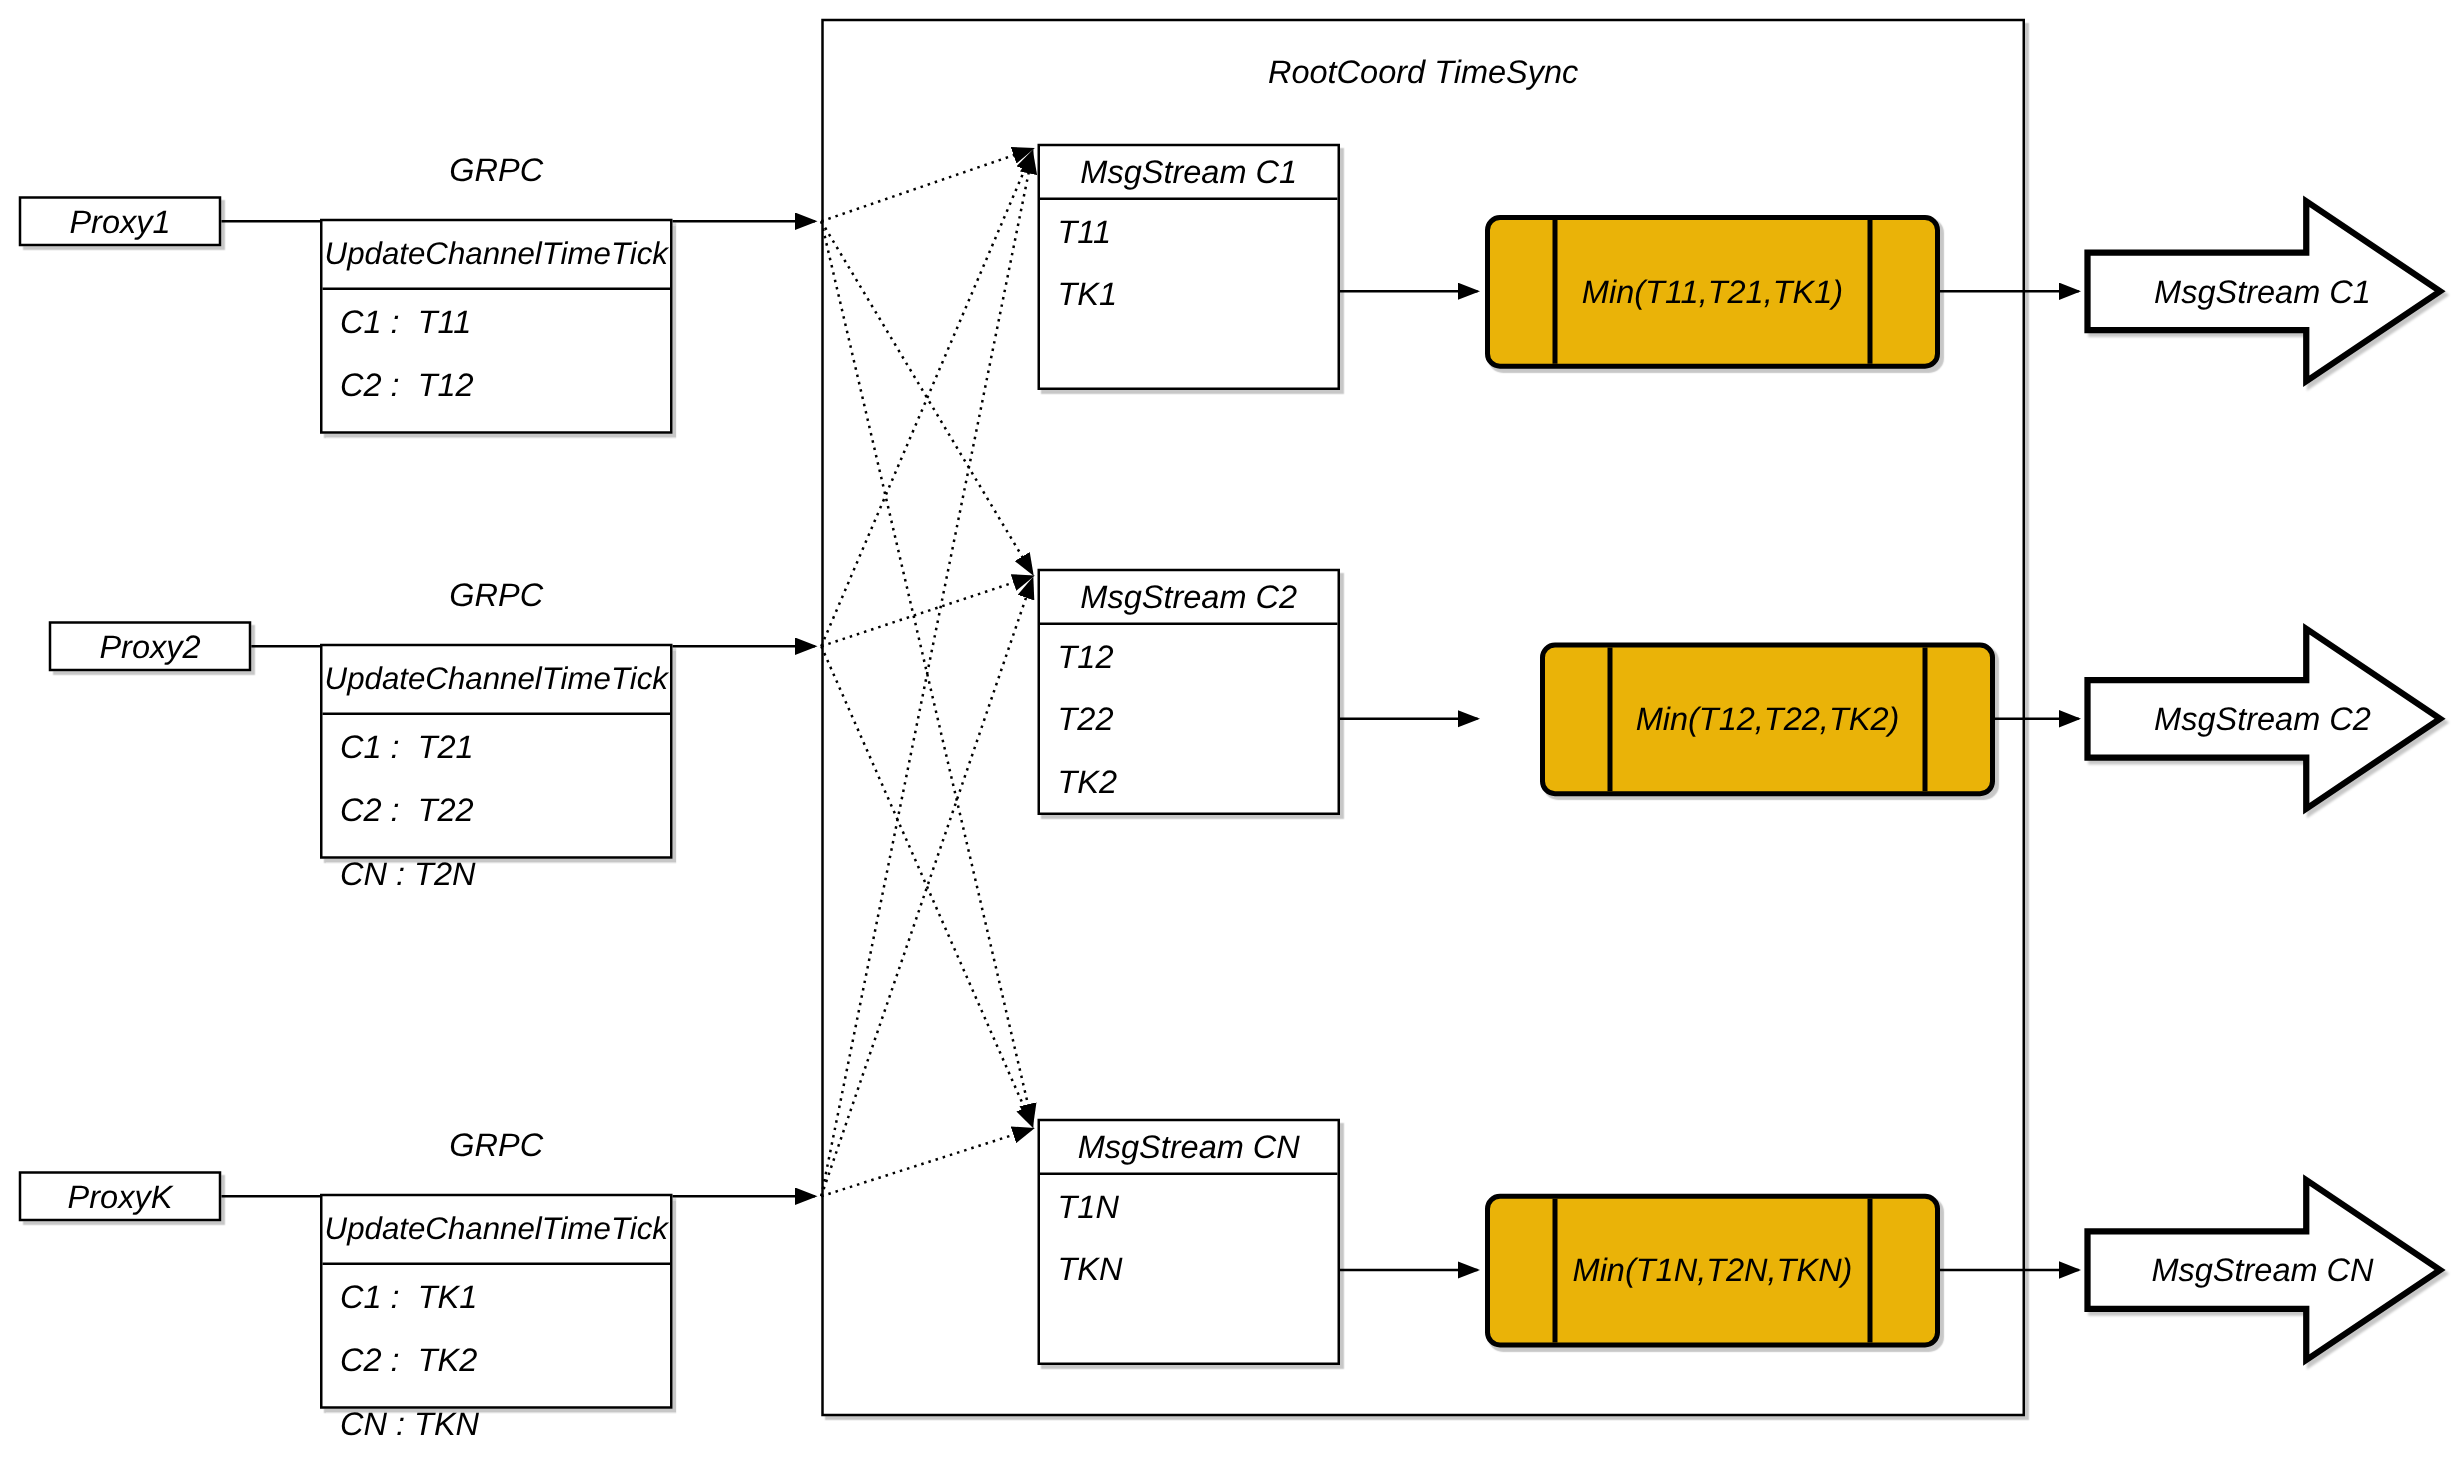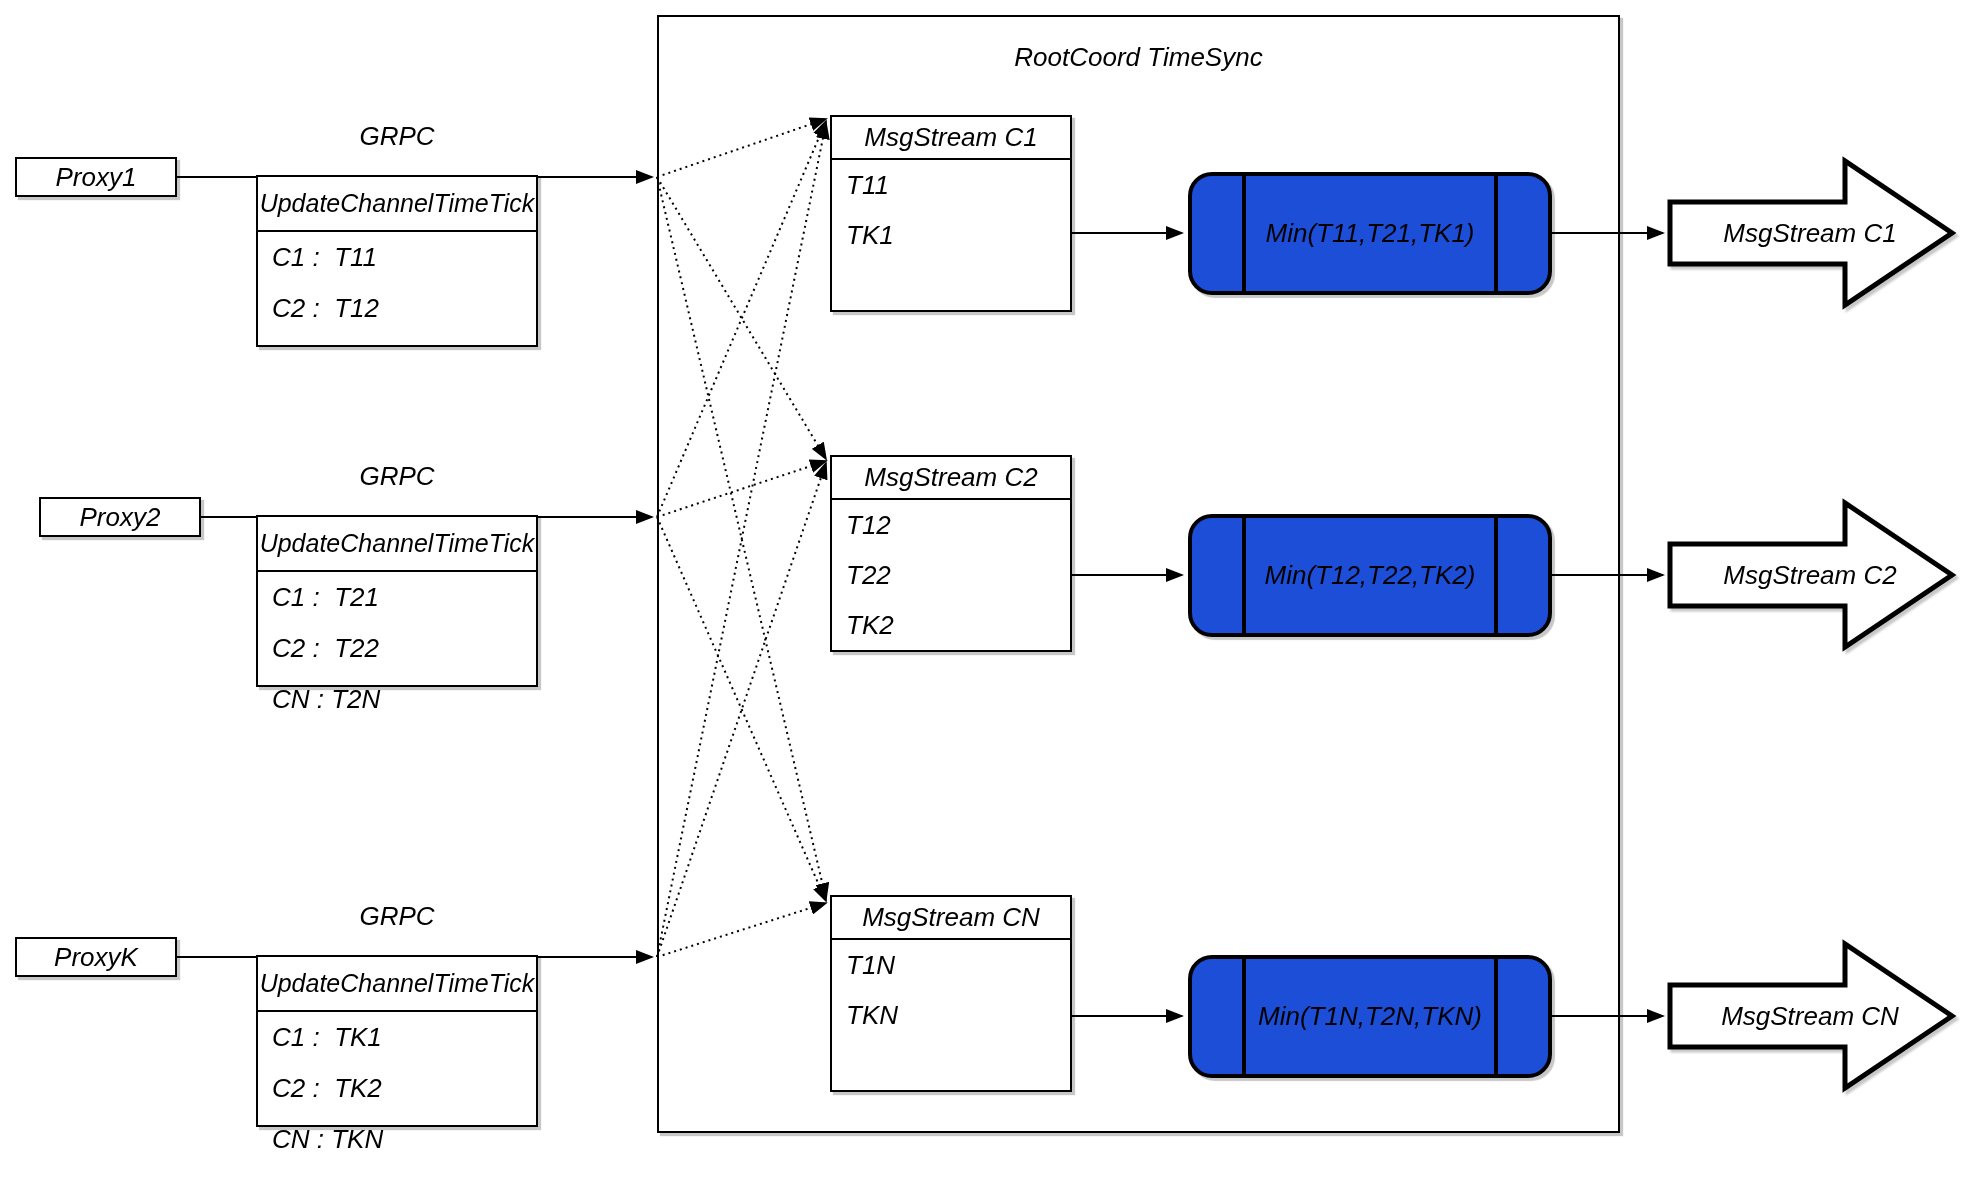--- a/index.html
+++ b/index.html
@@ -21,21 +21,21 @@
   .grpc{position:absolute;width:282px;text-align:center;font-size:26px;}
   .ttable{width:282px;height:172px;}
   .ttable .hd{height:53px;border-bottom:2px solid #000;display:flex;align-items:center;
        justify-content:center;font-size:25px;}
   .ttable .tr{height:51px;display:flex;align-items:center;padding-left:14px;font-size:26px;white-space:pre;}
   .msbox{width:242px;height:197px;}
   .msbox .hd{height:41px;border-bottom:2px solid #000;display:flex;align-items:center;
        justify-content:center;font-size:26px;}
   .msbox .tr{height:50px;display:flex;align-items:center;padding-left:14px;font-size:26px;}
   .minbox{position:absolute;box-sizing:border-box;width:364px;height:123px;border:4px solid #000;
-       border-radius:24px;background:#1d4ed8;display:flex;align-items:center;justify-content:center;
+       border-radius:12px;background:#eab308;display:flex;align-items:center;justify-content:center;
        font-size:26px;box-shadow:3px 3px 1px rgba(0,0,0,0.22);}
   .minbox .divider{position:absolute;top:0;bottom:0;width:4px;background:#000;}
   .divL{left:50px;} .divR{right:50px;}
   .outlbl{position:absolute;width:276px;height:32px;line-height:32px;text-align:center;font-size:26px;}
 </style>
 </head>
 <body>
 
 <div class="canvas">
 
@@ -106,21 +106,21 @@
     <div class="tr">C1 :  T21</div>
     <div class="tr">C2 :  T22</div>
     <div class="tr">CN : T2N</div>
   </div>
   <div class="box msbox" style="left:830px;top:455px;">
     <div class="hd">MsgStream C2</div>
     <div class="tr">T12</div>
     <div class="tr">T22</div>
     <div class="tr">TK2</div>
   </div>
-  <div class="minbox" style="left:1188px;top:514px;">
+  <div class="minbox" style="left:1232px;top:514px;">
     <div class="divider divL"></div>
     <div class="divider divR"></div>
     <span>Min(T12,T22,TK2)</span>
   </div>
   <div class="outlbl" style="left:1672px;top:559px;">MsgStream C2</div>
 
   <div class="box proxy" style="left:15px;top:937px;">
     <span>ProxyK</span>
   </div>
   <div class="grpc" style="left:256px;top:901px;">GRPC</div>

